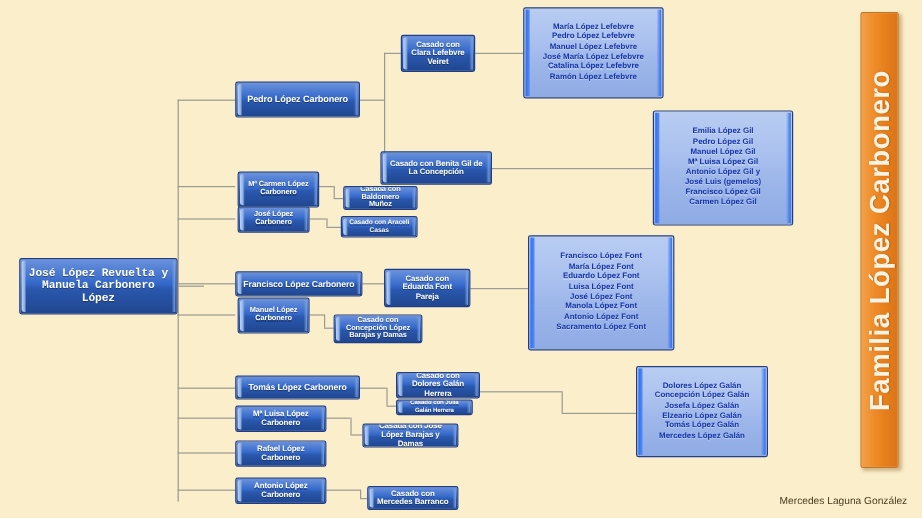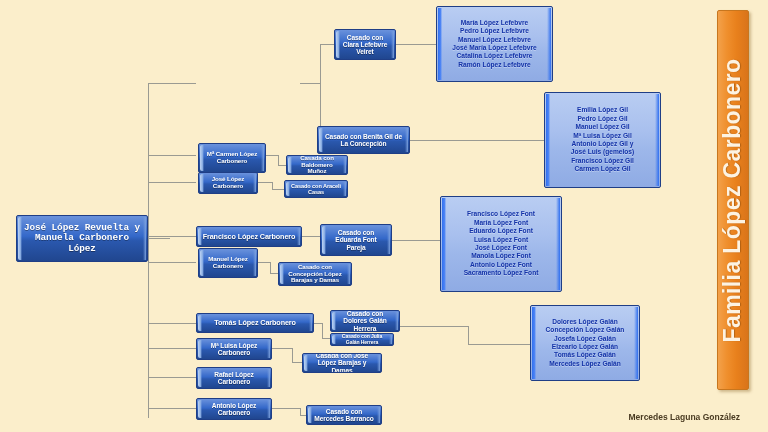--- a/index.html
+++ b/index.html
@@ -84,26 +84,25 @@
     white-space:nowrap;
     color:#fdf3e2;
     font-size:23px;
     font-weight:bold;
     letter-spacing:.4px;
     text-shadow:0 1px 1px rgba(130,70,10,.5);
   }
 
   
   #credit{
-    position:absolute;right:28px;bottom:8px;
+    position:absolute;right:12px;bottom:8px;
     text-align:center;
     color:#4a3b22;
     font-size:8.5px;
     line-height:1.5;
-    font-weight:bold;
   }
 
   .fs5{font-size:5.1px;}
   .fs55{font-size:5.6px;}
   .fs6{font-size:6.2px;}
   .fs65{font-size:6.6px;}
   .fs7{font-size:7.2px;}
   .fs75{font-size:7.6px;}
   .fs9{font-size:9.4px;font-family:Liberation Mono, monospace;}
 </style>
@@ -162,20 +161,23 @@
   <div class="ln lnh" style="left:292px;top:362px;width:10px;"></div>
 
   <div class="ln lnh" style="left:272px;top:408px;width:28px;"></div>
   <div class="ln lnv" style="left:300px;top:408px;height:7px;"></div>
   <div class="ln lnh" style="left:300px;top:415px;width:6px;"></div>
 
   <div class="box fs9" style="left:16px;top:215px;width:132px;height:47px;">
     <span>José López Revuelta y Manuela Carbonero  López</span>
   </div>
 
+  <div class="box fs75" style="left:196px;top:68px;width:104px;height:30px;">
+    <span>Pedro López Carbonero</span>
+  </div>
 
   <div class="box fs65" style="left:334px;top:29px;width:62px;height:31px;">
     <span>Casado con Clara Lefebvre  Veiret</span>
   </div>
 
   <div class="listbox fs65" style="left:436px;top:6px;width:117px;height:76px;">
     <div class="row">María  López Lefebvre</div>
     <div class="row">Pedro López Lefebvre</div>
     <div class="row">Manuel  López Lefebvre</div>
     <div class="row">José María López Lefebvre</div>
@@ -230,21 +232,21 @@
     <div class="row">Sacramento López  Font</div>
   </div>
 
   <div class="box fs6" style="left:198px;top:248px;width:60px;height:30px;">
     <span>Manuel López Carbonero</span>
   </div>
   <div class="box fs6" style="left:278px;top:262px;width:74px;height:24px;">
     <span>Casado con Concepción López Barajas y Damas</span>
   </div>
 
-  <div class="box fs7" style="left:196px;top:313px;width:118px;height:20px;">
+  <div class="box fs7" style="left:196px;top:313px;width:104px;height:20px;">
     <span>Tomás  López Carbonero</span>
   </div>
   <div class="box fs65" style="left:330px;top:310px;width:70px;height:22px;">
     <span>Casado con Dolores Galán  Herrera</span>
   </div>
   <div class="box fs5" style="left:330px;top:333px;width:64px;height:13px;">
     <span>Casado con Julia Galán Herrera</span>
   </div>
 
   <div class="listbox fs65" style="left:530px;top:305px;width:110px;height:76px;">

